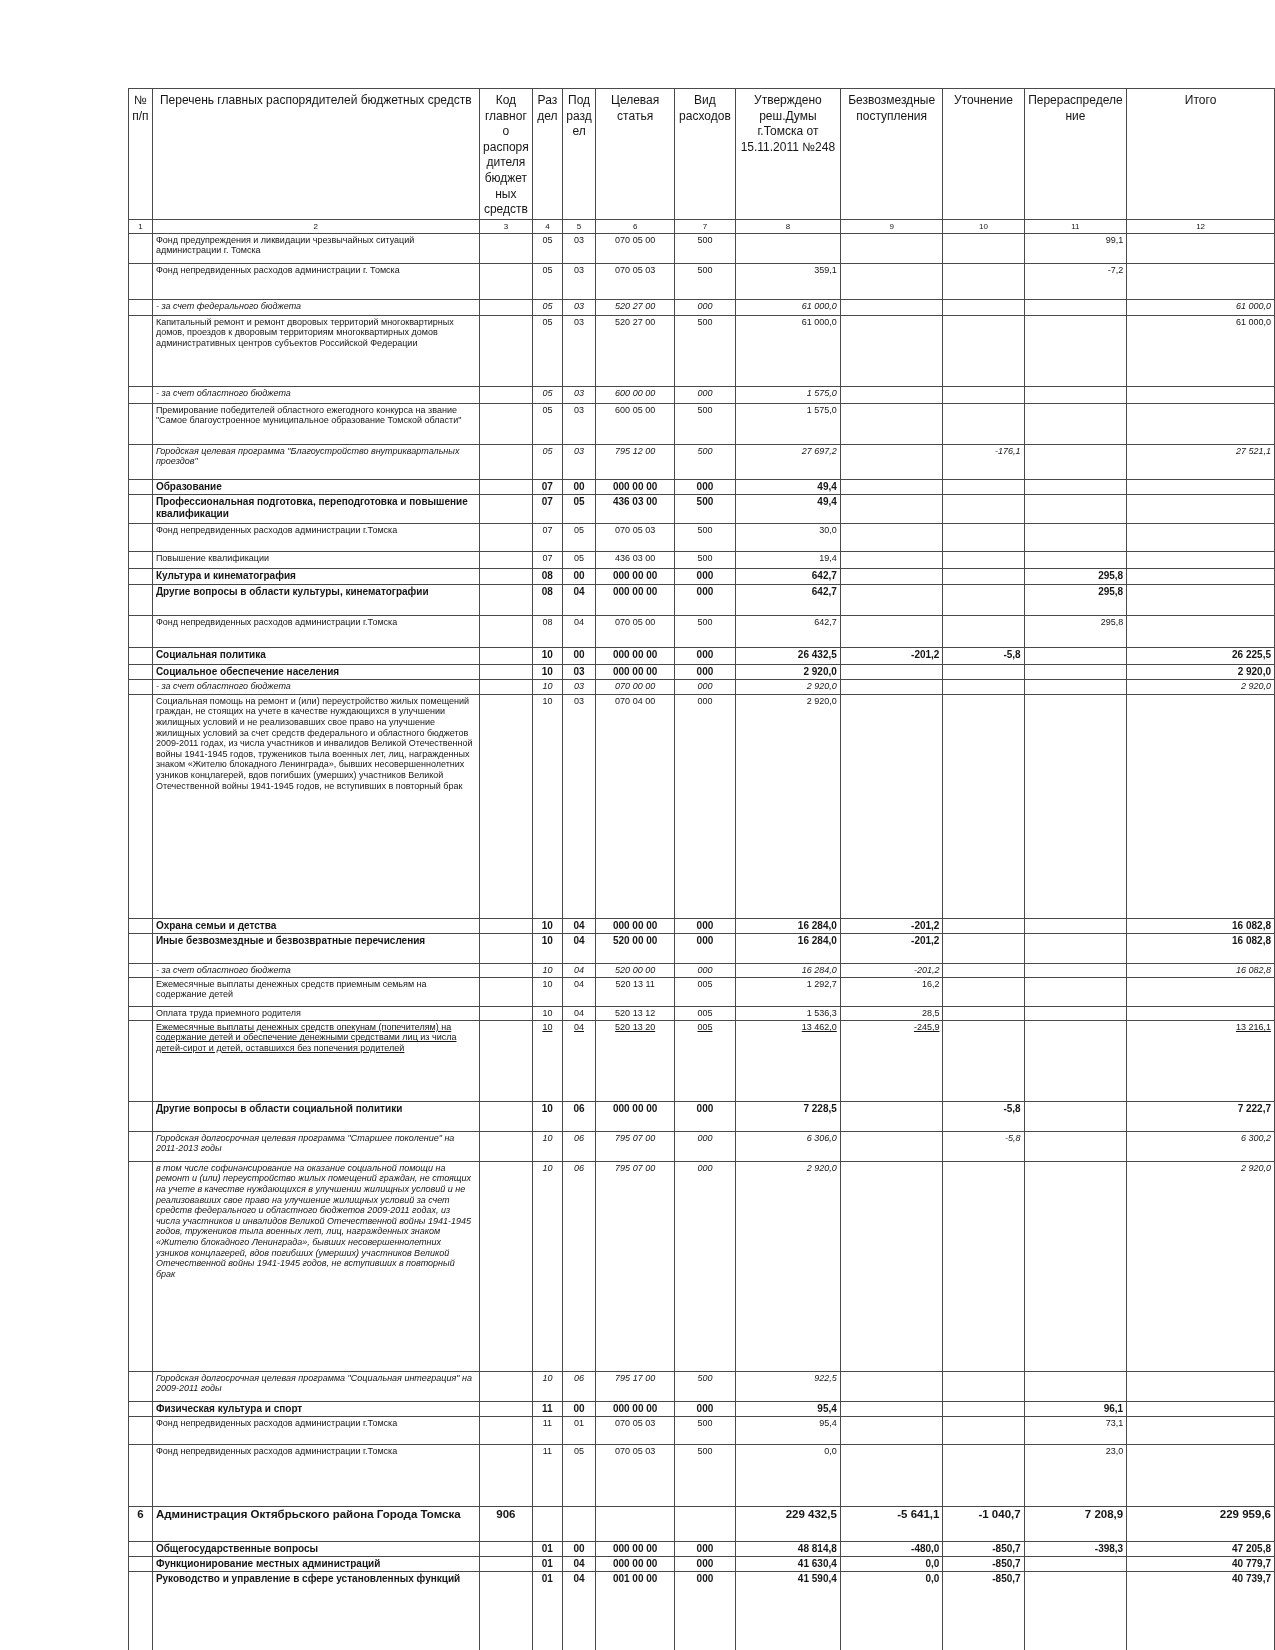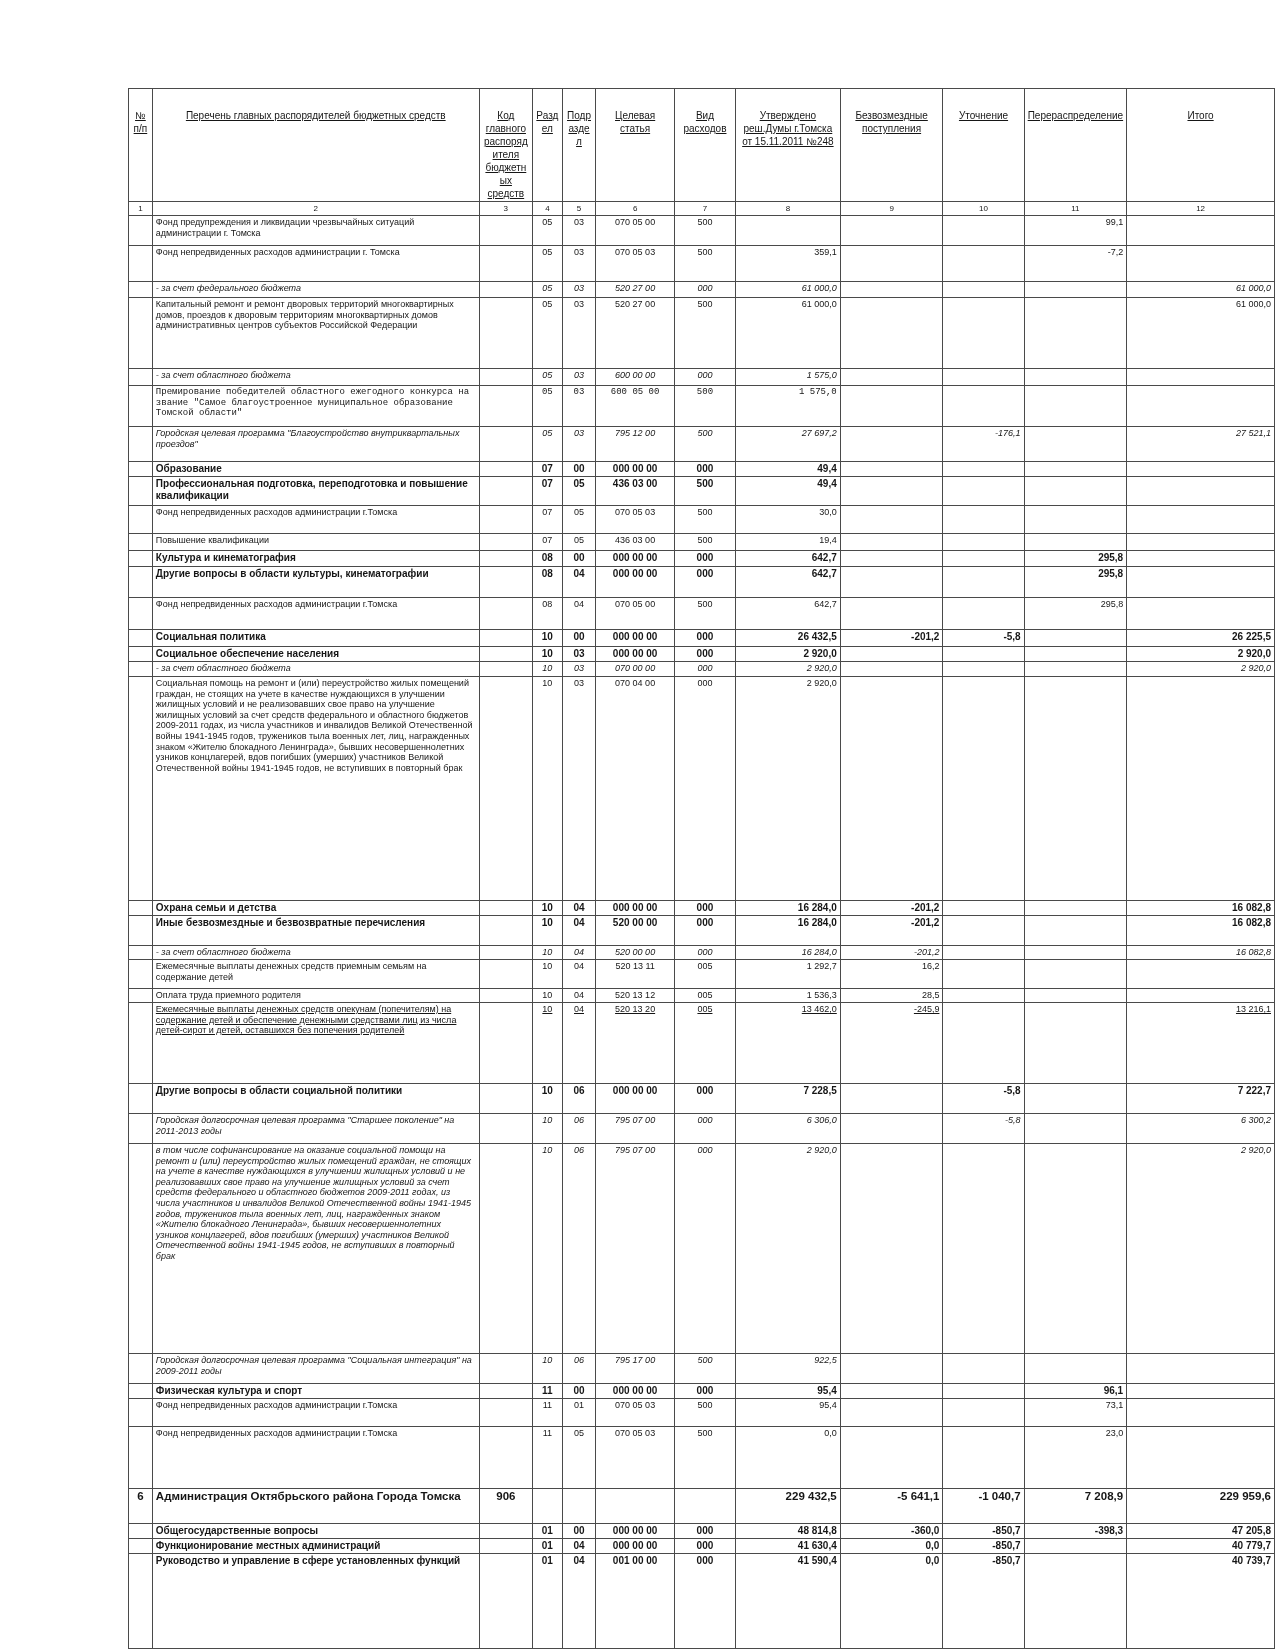--- a/index.html
+++ b/index.html
@@ -18,27 +18,26 @@
     border: 1px solid #4a4a4a;
     font-weight: normal;
     vertical-align: top;
     overflow: hidden;
     padding: 1px 3px;
     font-size: 9px;
     line-height: 1.18;
     word-wrap: break-word;
   }
   thead th {
-    font-size: 10px;
+    font-size: 12px;
     text-align: center;
     vertical-align: top;
-    padding-top: 20px;
+    padding-top: 4px;
     line-height: 1.3;
     overflow-wrap: anywhere;
-    text-decoration: underline;
   }
   tr.head { height: 97px; }
   tr.numrow td { height: 13px; font-size: 8px; text-align: center; padding: 0; vertical-align: middle; }
   td.c-num, td.c-code, td.c-razdel, td.c-podrazdel, td.c-article, td.c-vid { text-align: center; }
   td.c-approved, td.c-bezvozm, td.c-utochnenie, td.c-pereraspred, td.c-itogo { text-align: right; white-space: nowrap; }
   tr.bold td { font-weight: bold; font-size: 10px; }
   tr.bold-lg td { font-weight: bold; font-size: 11.5px; }
   tr.italic td { font-style: italic; }
 </style>
 </head>
@@ -154,21 +153,21 @@
           <td class="c-razdel">05</td>
           <td class="c-podrazdel">03</td>
           <td class="c-article">600 00 00</td>
           <td class="c-vid">000</td>
           <td class="c-approved">1 575,0</td>
           <td class="c-bezvozm"></td>
           <td class="c-utochnenie"></td>
           <td class="c-pereraspred"></td>
           <td class="c-itogo"></td>
         </tr>
-        <tr class="normal" style="height: 41px; font-family: Liberation Mono, monospace;">
+        <tr class="normal" style="height: 41px;">
           <td class="c-num"></td>
           <td class="c-name">Премирование победителей областного ежегодного конкурса на звание "Самое благоустроенное муниципальное образование Томской области"</td>
           <td class="c-code"></td>
           <td class="c-razdel">05</td>
           <td class="c-podrazdel">03</td>
           <td class="c-article">600 05 00</td>
           <td class="c-vid">500</td>
           <td class="c-approved">1 575,0</td>
           <td class="c-bezvozm"></td>
           <td class="c-utochnenie"></td>
@@ -541,21 +540,21 @@
         </tr>
         <tr class="bold" style="height: 15px;">
           <td class="c-num"></td>
           <td class="c-name">Общегосударственные вопросы</td>
           <td class="c-code"></td>
           <td class="c-razdel">01</td>
           <td class="c-podrazdel">00</td>
           <td class="c-article">000 00 00</td>
           <td class="c-vid">000</td>
           <td class="c-approved">48 814,8</td>
-          <td class="c-bezvozm">-360,0</td>
+          <td class="c-bezvozm">-480,0</td>
           <td class="c-utochnenie">-850,7</td>
           <td class="c-pereraspred">-398,3</td>
           <td class="c-itogo">47 205,8</td>
         </tr>
         <tr class="bold" style="height: 13px;">
           <td class="c-num"></td>
           <td class="c-name">Функционирование местных администраций</td>
           <td class="c-code"></td>
           <td class="c-razdel">01</td>
           <td class="c-podrazdel">04</td>

